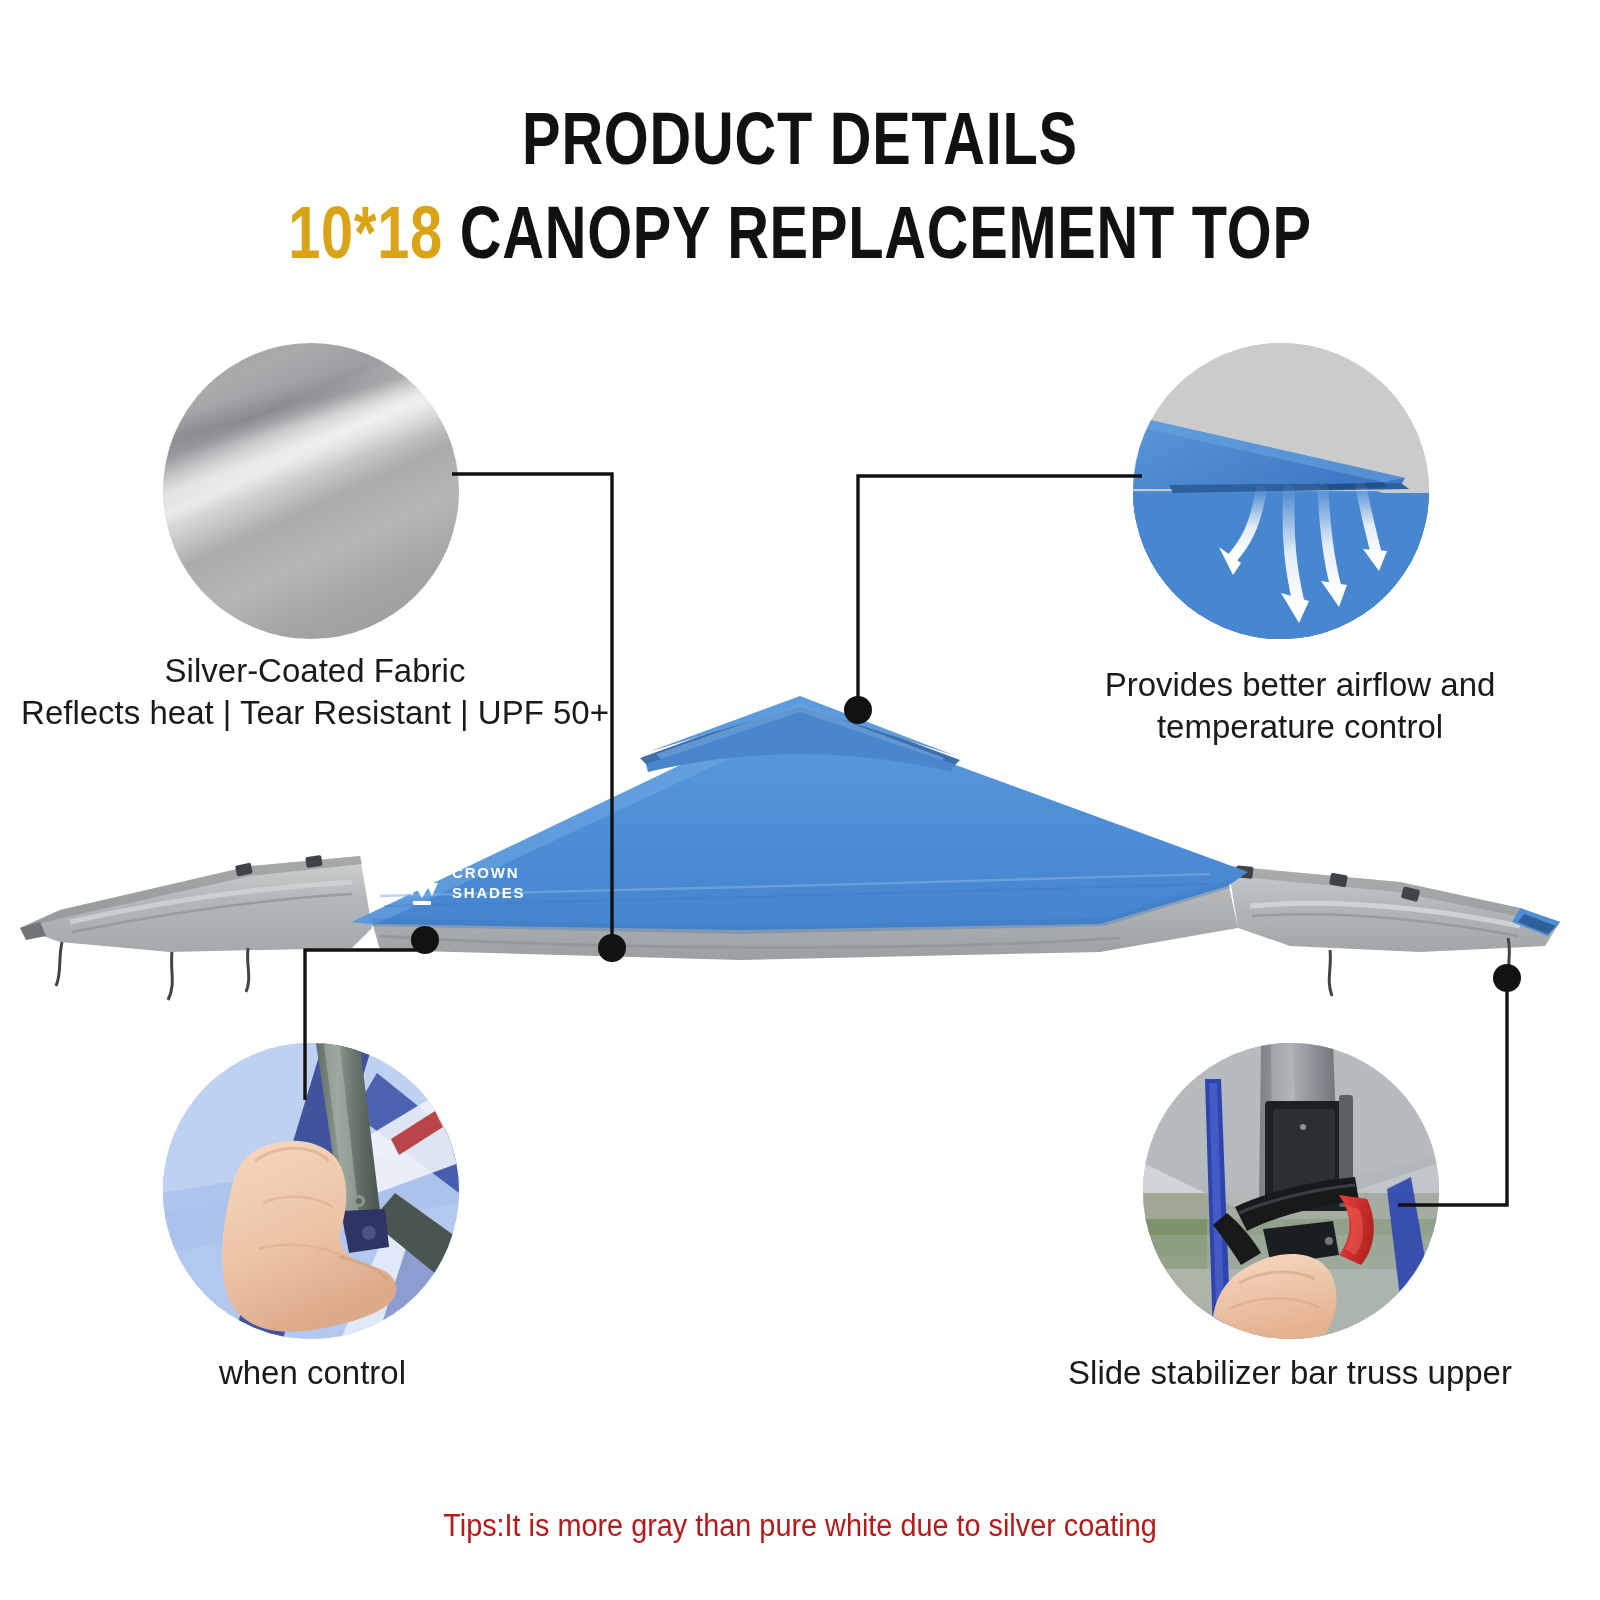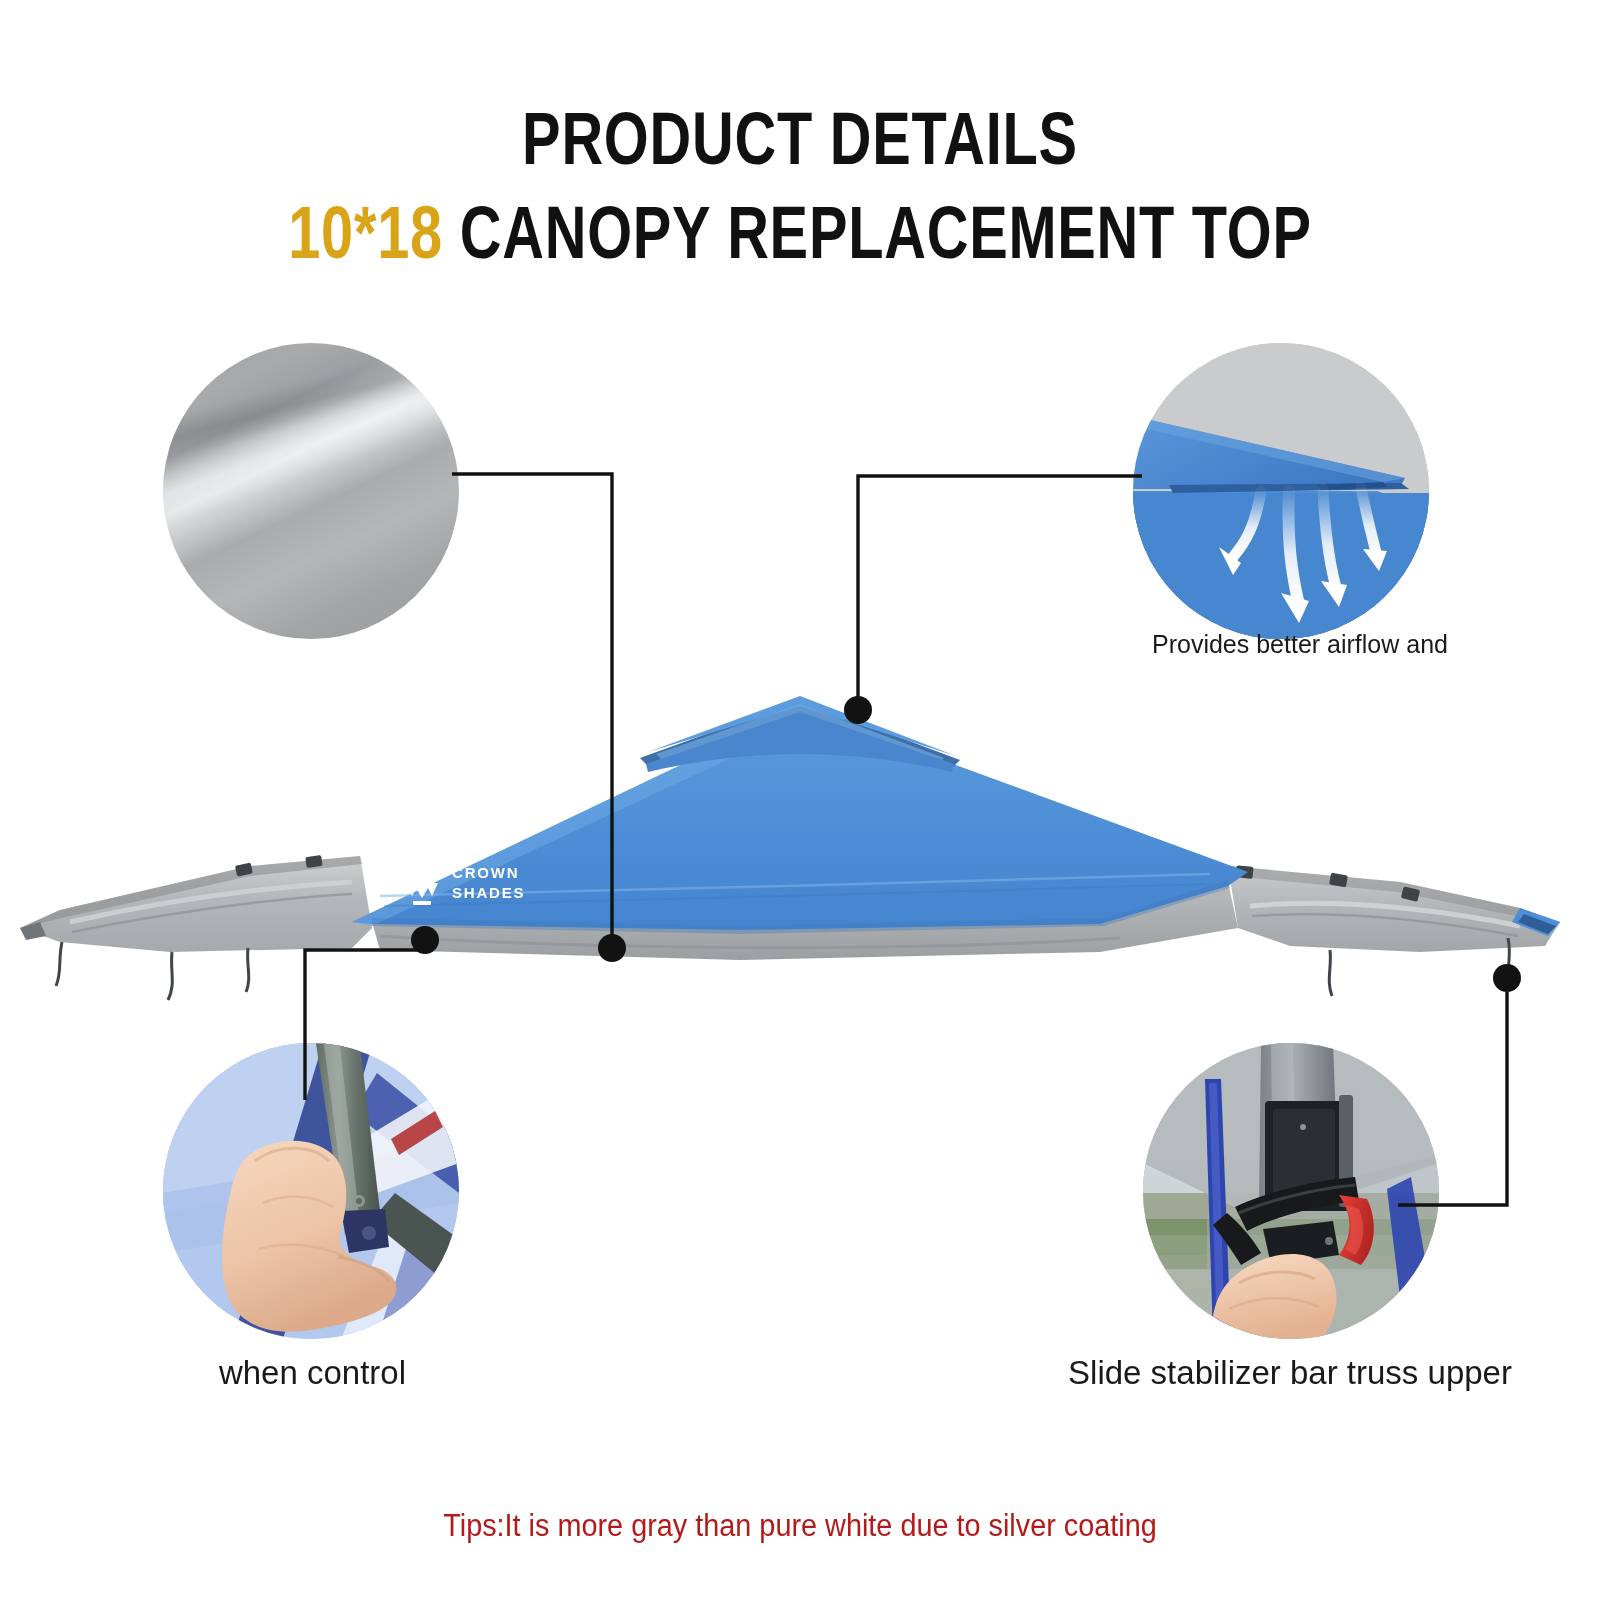--- a/index.html
+++ b/index.html
@@ -81,21 +81,21 @@
   
   .caption {
     position: absolute;
     text-align: center;
     color: #1a1a1a;
     font-family: "Liberation Sans", sans-serif;
     font-weight: 400;
     line-height: 1.28;
   }
   .cap-tl { left: 10px;  top: 650px;  width: 610px; font-size: 33px; }
-  .cap-tr { left: 1020px; top: 628px; width: 560px; font-size: 25px; }
+  .cap-tr { left: 1020px; top: 664px; width: 560px; font-size: 33px; }
   .cap-bl { left: 40px;  top: 1352px; width: 545px; font-size: 33px; }
   .cap-br { left: 1010px; top: 1352px; width: 560px; font-size: 33px; }
 
   .tips {
     position: absolute; left: 0; top: 1508px; width: 1600px;
     text-align: center;
     color: #B41A1A;
     font-size: 31px;
     font-family: "Liberation Sans", sans-serif;
     transform: scaleX(0.93);
@@ -377,23 +377,28 @@
     <path class="lead" d="M 1142 476 L 858 476 L 858 697"></path>
     <circle class="dot" cx="858" cy="710" r="14"></circle>
 
     <path class="lead" d="M 425 950 L 305 950 L 305 1100"></path>
     <circle class="dot" cx="425" cy="940" r="14"></circle>
 
     <path class="lead" d="M 1507 992 L 1507 1205 L 1398 1205"></path>
     <circle class="dot" cx="1507" cy="978" r="14"></circle>
   </svg>
 
+  <div class="caption cap-tl">
+    <div>Silver-Coated Fabric</div>
+    <div>Reflects heat | Tear Resistant | UPF 50+</div>
+  </div>
 
   <div class="caption cap-tr">
     <div>Provides better airflow and</div>
+    <div>temperature control</div>
   </div>
 
   <div class="caption cap-bl">
     <div>when control</div>
   </div>
 
   <div class="caption cap-br">
     <div>Slide stabilizer bar truss upper</div>
   </div>
 

